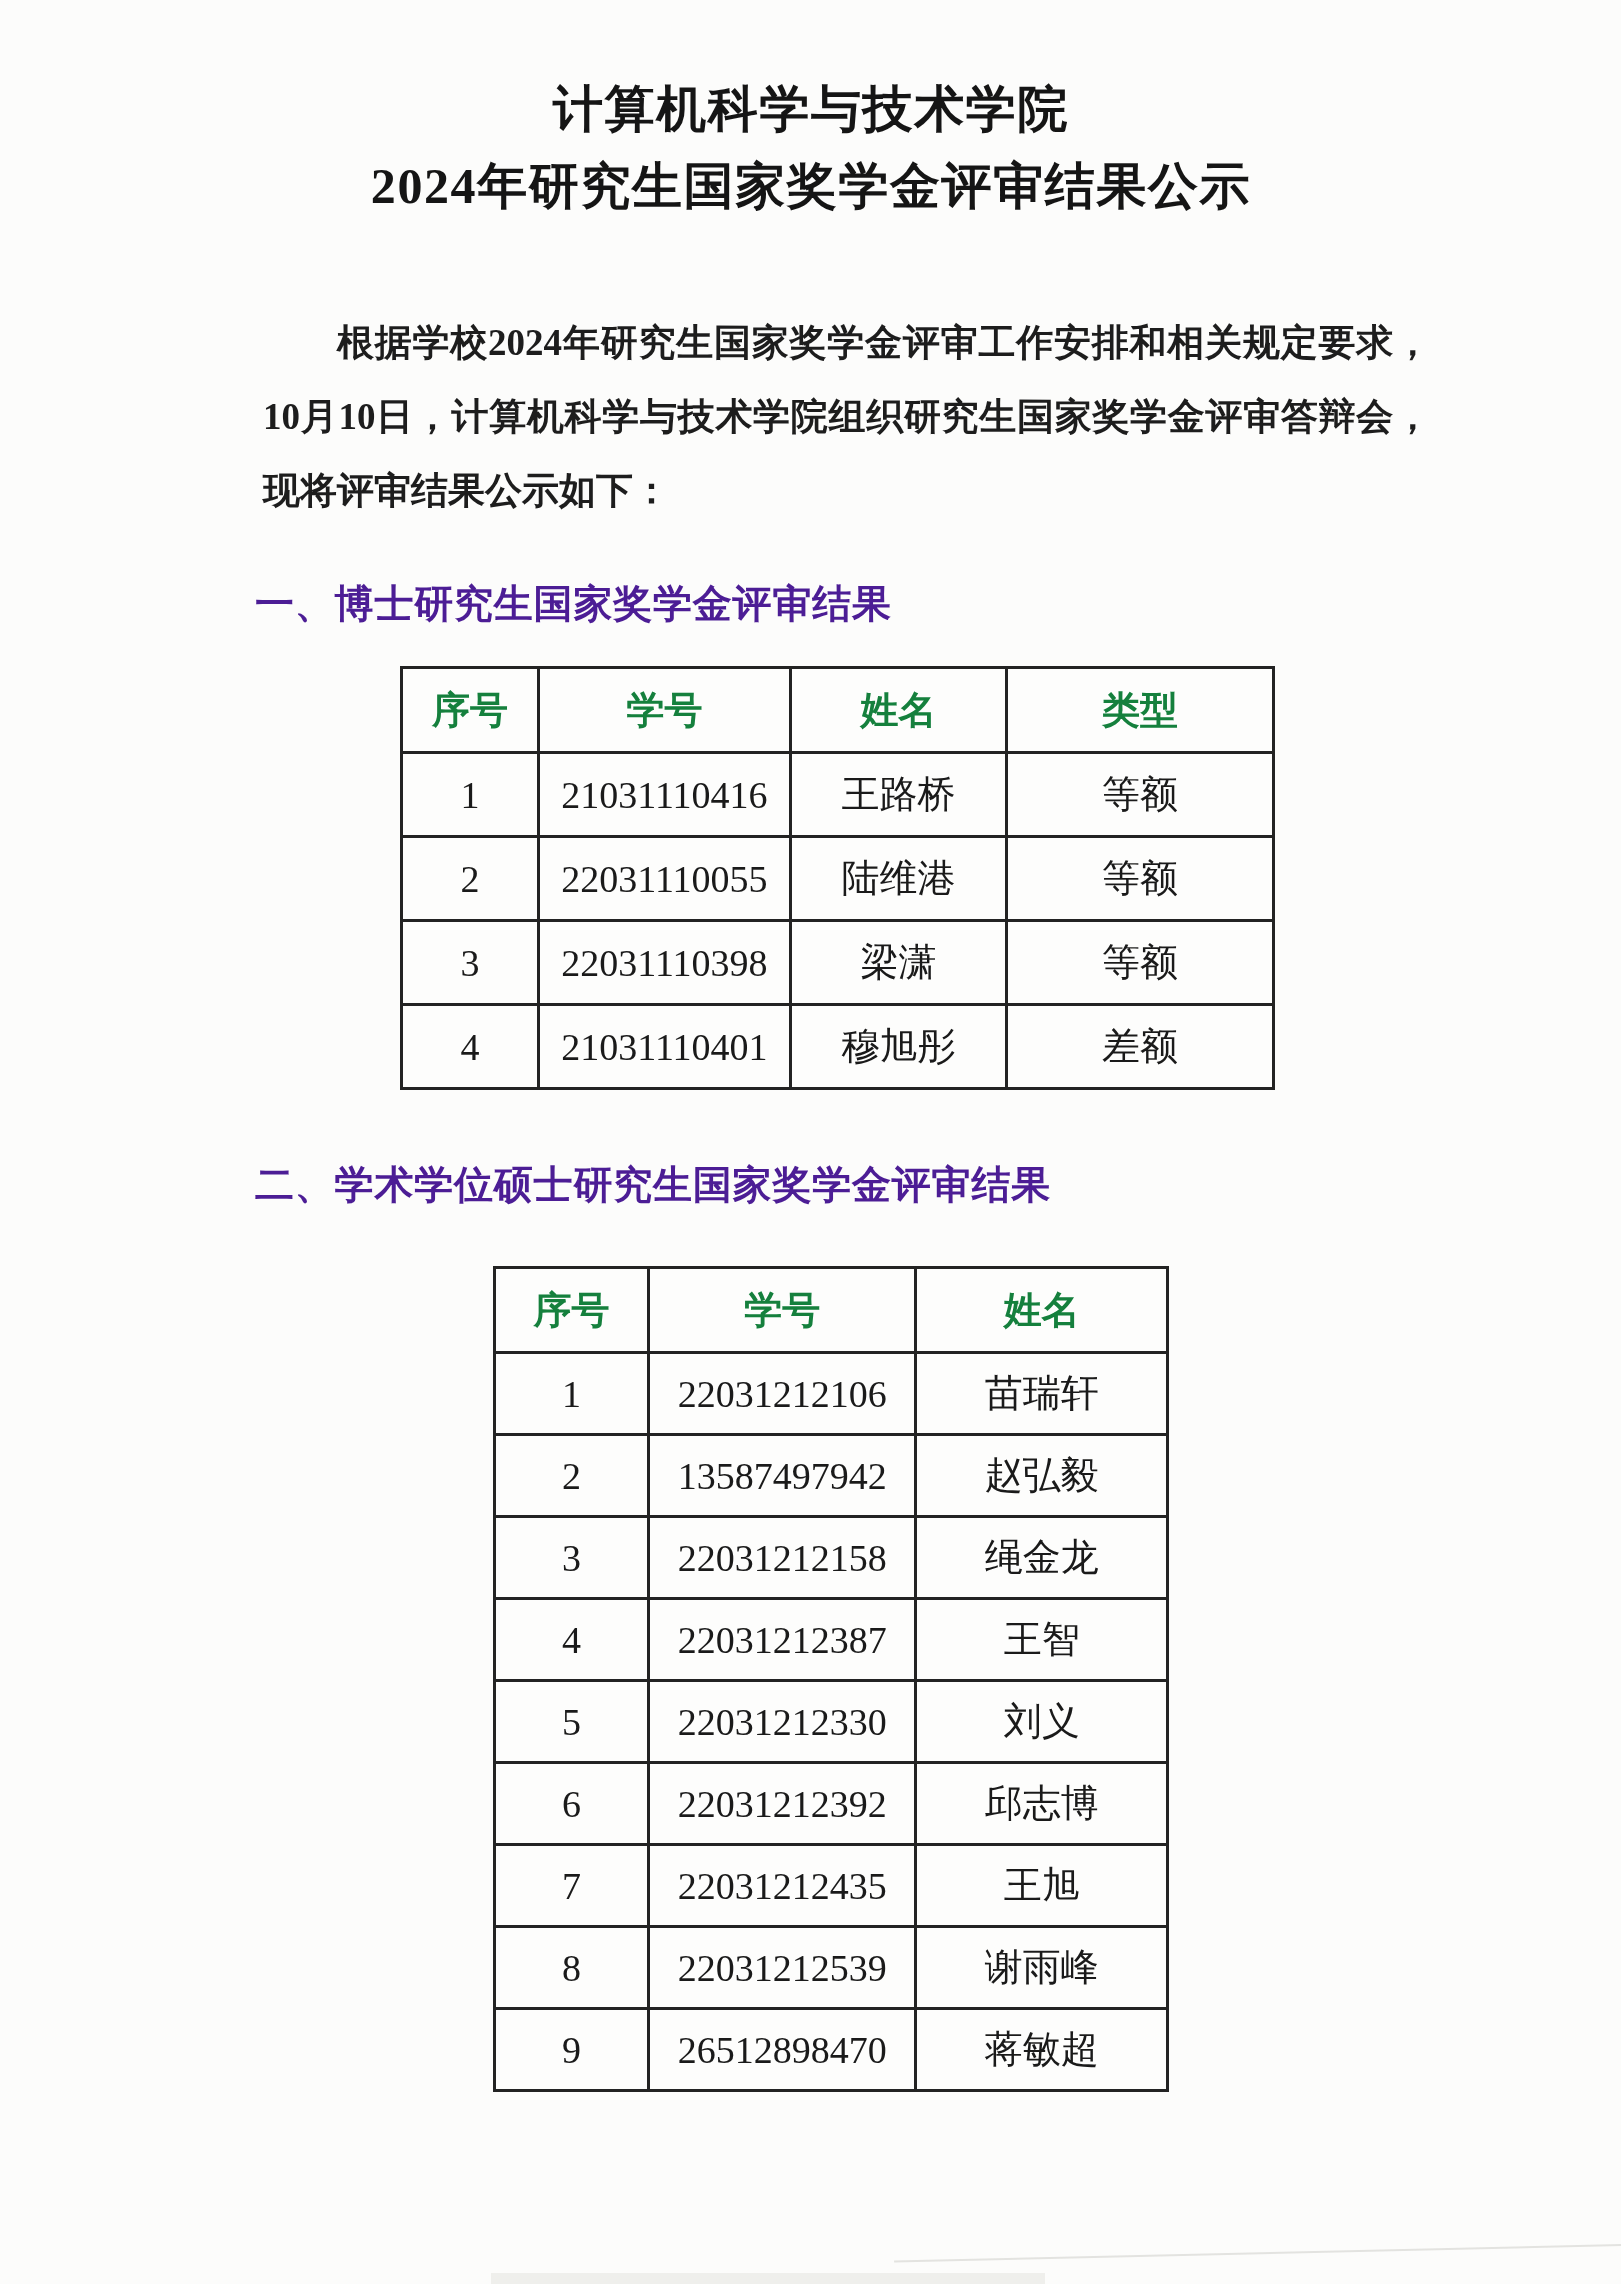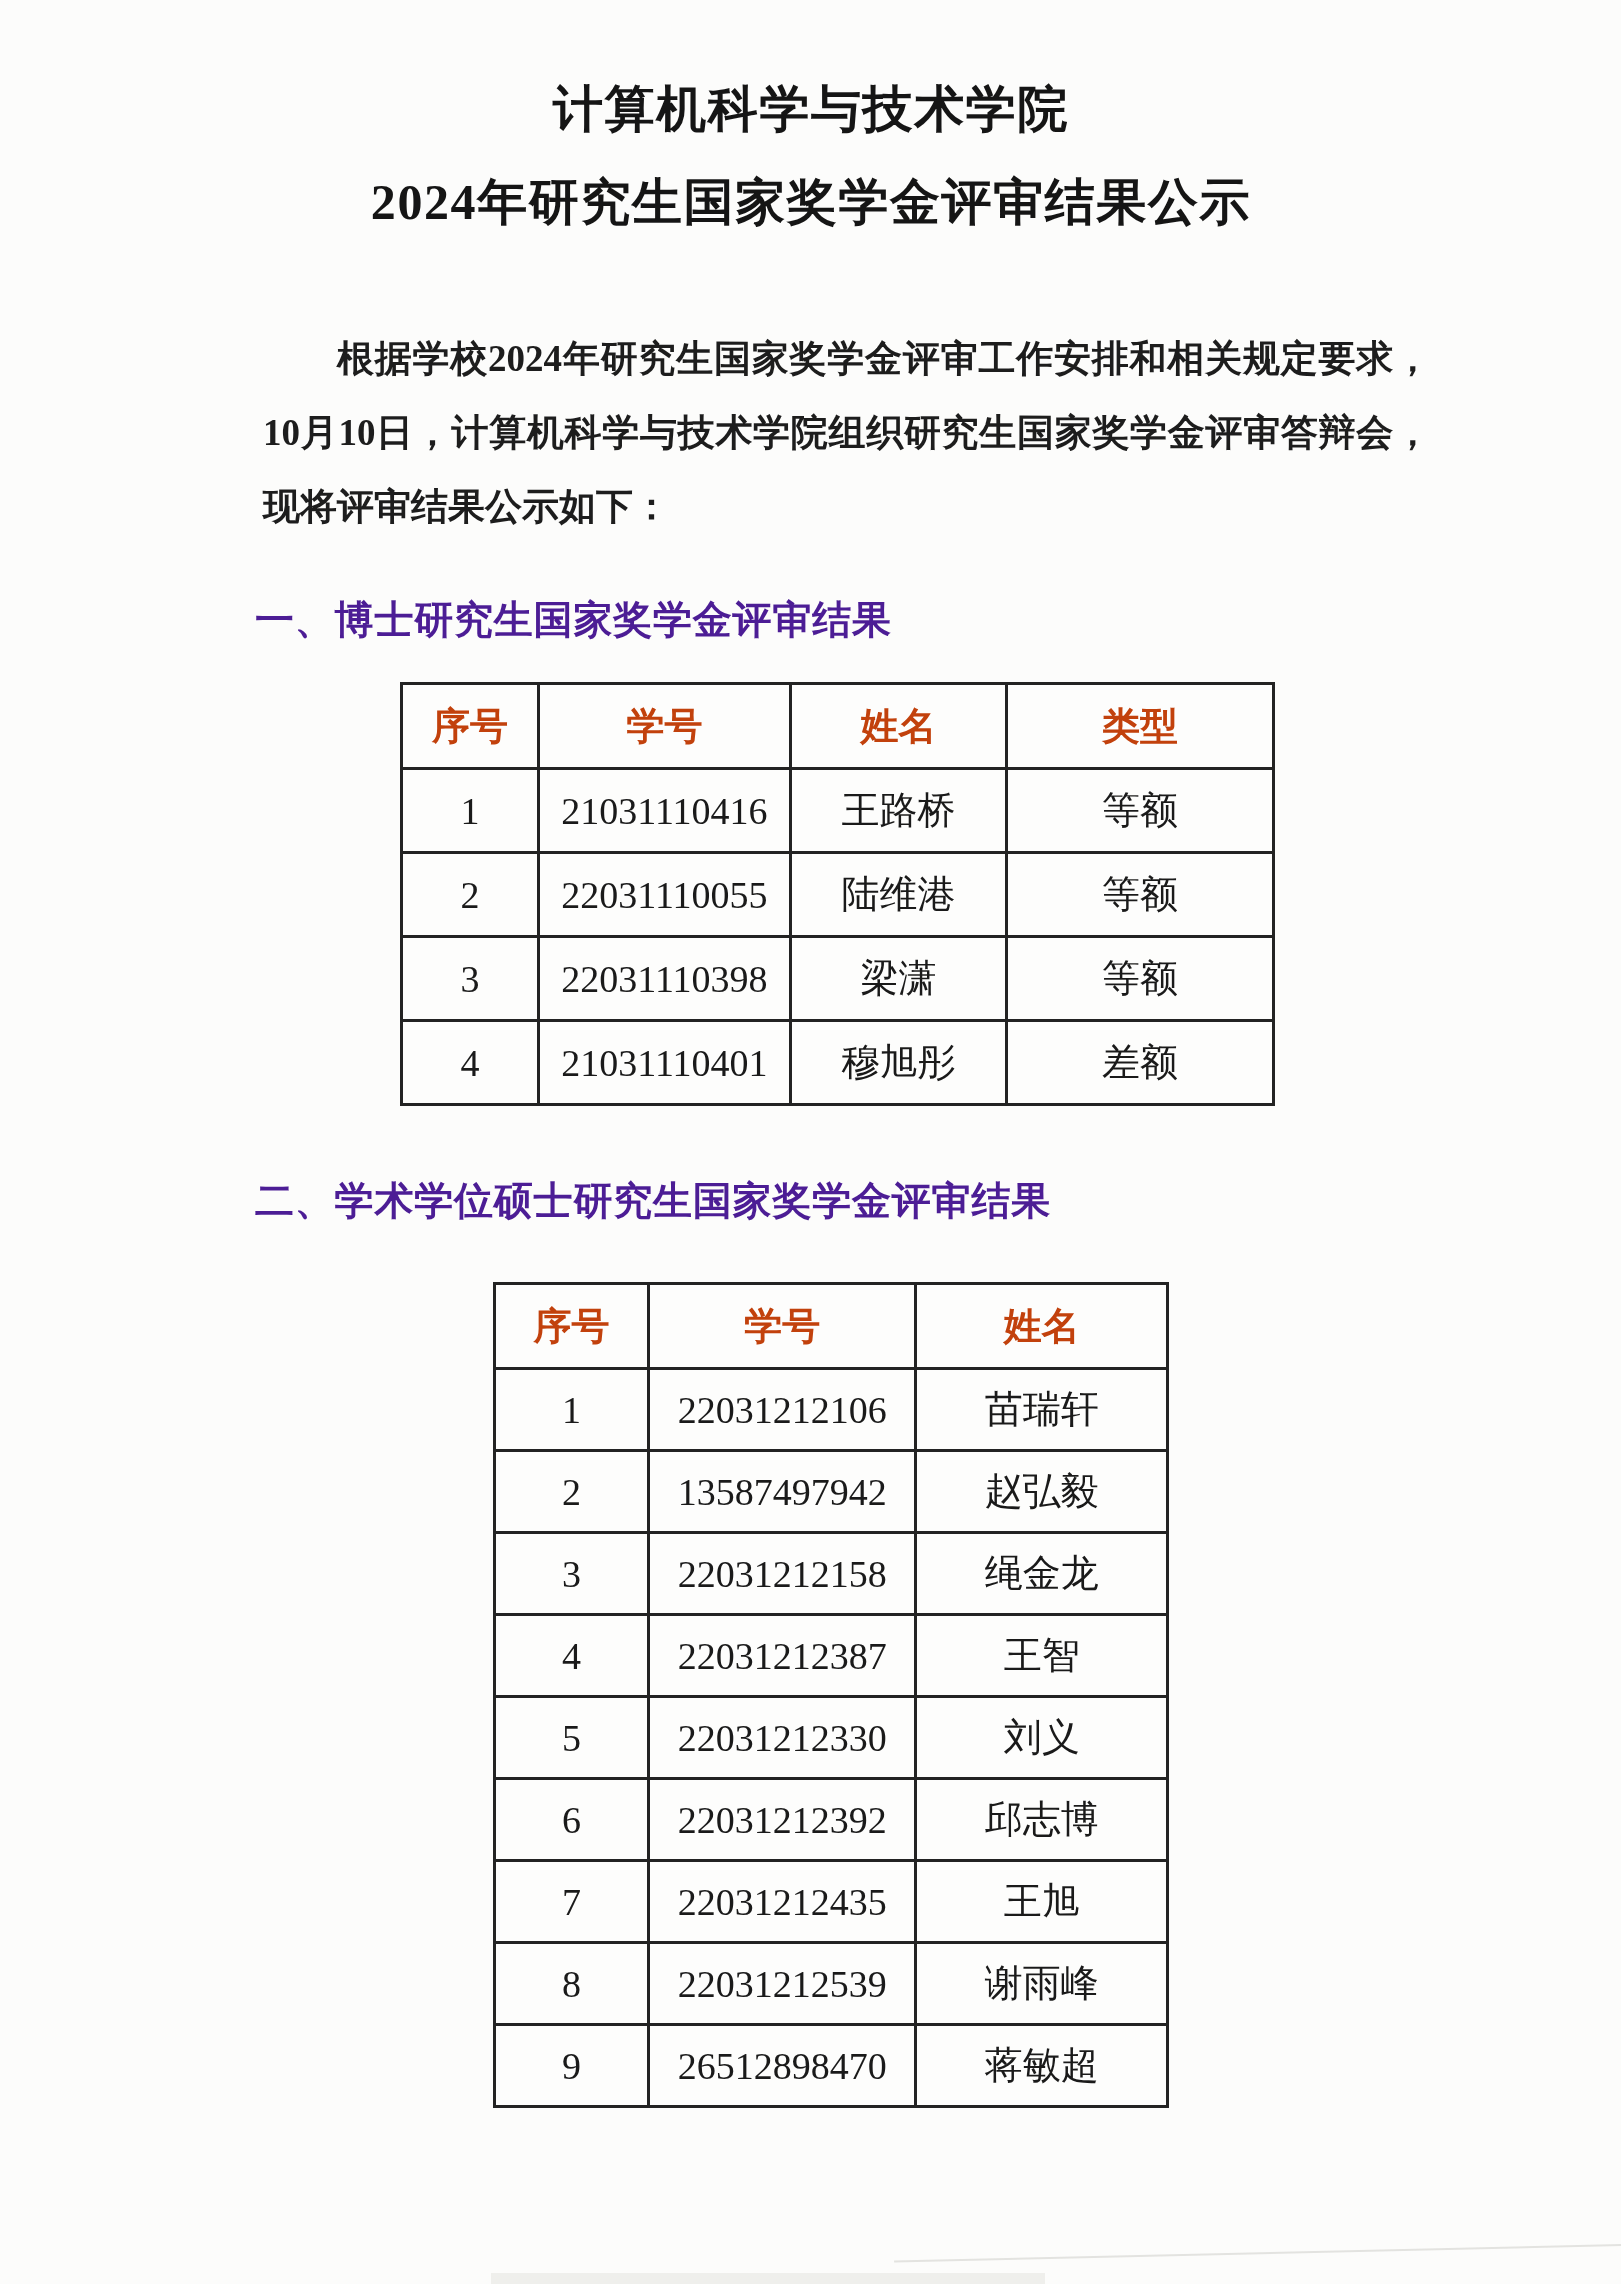--- a/index.html
+++ b/index.html
@@ -19,21 +19,21 @@
   }
   .doc-title {
     text-align: center;
     font-weight: 700;
     font-size: 50px;
     letter-spacing: 1.6px;
     line-height: 1.25;
     color: #151515;
   }
   .doc-title.first { padding-top: 78px; }
-  .doc-title.second { margin-top: 30px; font-family: Liberation Serif, serif; }
+  .doc-title.second { margin-top: 14px; font-family: Liberation Serif, serif; }
   .intro {
     width: 1168px;
     margin: 89px 0 0 263px;
     font-size: 37px;
     line-height: 2.0;
     text-align: justify;
     text-indent: 2em;
     color: #1d1d1d;
     font-weight: bold;
   }
@@ -54,21 +54,21 @@
   table.results td {
     border: 3.2px solid #232323;
     text-align: center;
     vertical-align: middle;
     font-size: 38px;
     padding: 0;
     color: #1a1a1a;
   }
   table.results th {
     font-weight: 700;
-    color: #c2410c;
+    color: #15803d;
   }
   
   #table1 {
     margin: 35px 0 0 400px;
     width: 875px;
   }
   #table1 th { height: 82px; }
   #table1 td { height: 81px; }
   #table1 col.c0 { width: 15.7%; }
   #table1 col.c1 { width: 28.9%; }

